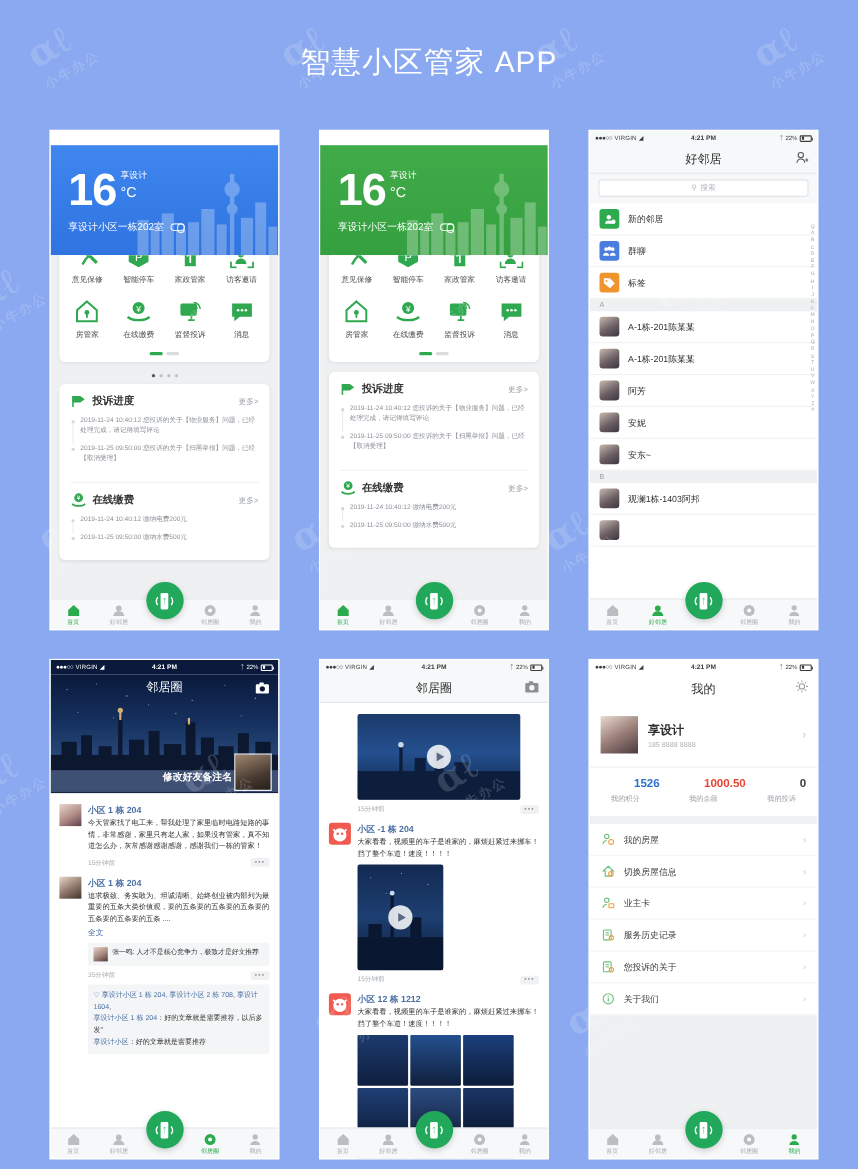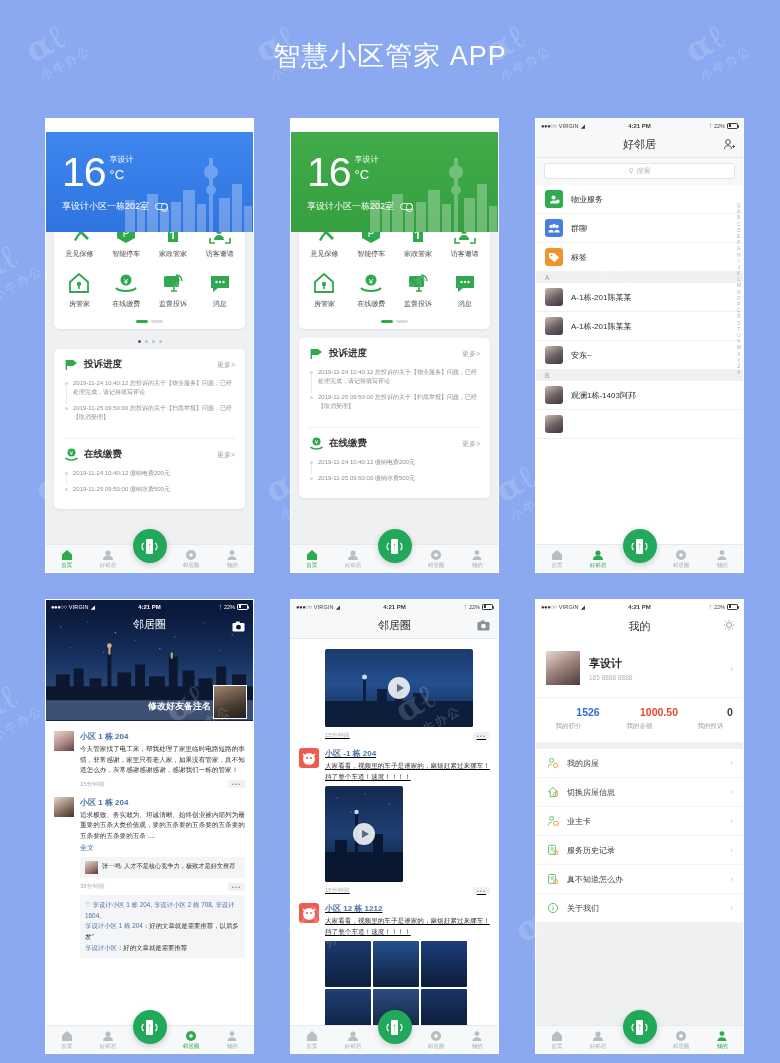--- a/index.html
+++ b/index.html
@@ -73,21 +73,21 @@
   .sb-light { color: #ffffff; }
   .sb-dark  { color: #3c3c3c; }
 
   
   .hero { position: relative; height: 100px; flex: 0 0 100px; overflow: hidden; }
   .hero.blue  { background: linear-gradient(180deg,#3f86ef 0%, #2f74e0 100%); }
   .hero.green { background: linear-gradient(180deg,#41ab4a 0%, #35a03f 100%); }
   .skyline { position: absolute; right: 0; bottom: 0; width: 130px; height: 78px; opacity: 0.28; }
   .hero-inner { position: relative; padding: 22px 0 0 16px; color: #fff; }
   .temp-row { display: flex; align-items: flex-start; }
-  .temp-big { font-size: 41px; line-height: 0.88; font-weight: 400; letter-spacing: -1px; }
+  .temp-big { font-size: 41px; line-height: 0.88; font-weight: 700; letter-spacing: -1px; }
   .temp-side { margin-left: 4px; display: flex; flex-direction: column; }
   .temp-brand { font-size: 8px; margin-bottom: 2px; }
   .temp-unit { font-size: 13px; font-weight: 300; }
   .hero-addr { margin-top: 10px; font-size: 9px; display: flex; align-items: center; gap: 6px; }
   .link-ico { display:inline-block; width: 13px; height: 7px; border: 1.2px solid rgba(255,255,255,0.85); border-radius: 4px; position: relative;}
   .link-ico::after{content:"";position:absolute;left:4.5px;top:-1.2px;width:5px;height:7px;border:1.2px solid rgba(255,255,255,0.85);border-radius:4px;}
 
   
   .home-body { flex: 1 1 auto; background: #eef0f1; position: relative; overflow: hidden; }
   .card {
@@ -729,21 +729,21 @@
 
     <div class="clist">
       <div class="centry">
         <div class="sq" style="background:#2fab4f;">
           <svg width="11" height="11" viewBox="0 0 11 11">
               <circle cx="4.5" cy="3.5" r="2" fill="#fff"></circle>
               <path d="M1 9.5c0-1.9 1.5-3 3.5-3s3.5 1.1 3.5 3z" fill="#fff"></path>
               <circle cx="8.6" cy="7.6" r="2" fill="#fff"></circle>
             </svg>
         </div>
-        <div class="cn">物业服务</div>
+        <div class="cn">新的邻居</div>
       </div>
       <div class="centry">
         <div class="sq" style="background:#4a7de0;">
           <svg width="12" height="11" viewBox="0 0 12 11">
               <circle cx="3" cy="3.4" r="1.7" fill="#fff"></circle>
               <circle cx="9" cy="3.4" r="1.7" fill="#fff"></circle>
               <circle cx="6" cy="3" r="1.9" fill="#fff"></circle>
               <path d="M0.3 9.5c0-1.8 1.2-2.8 2.7-2.8s2.7 1 2.7 2.8zM6.3 9.5c0-1.8 1.2-2.8 2.7-2.8s2.7 1 2.7 2.8z" fill="#fff"></path>
             </svg>
         </div>
@@ -760,20 +760,28 @@
       </div>
 
       <div class="alpha-head">A</div>
       <div class="centry">
         <div class="av" style="background:linear-gradient(150deg,#c9b8b0,#6b5f63 55%,#3d3540);"></div>
         <div class="cn">A-1栋-201陈某某</div>
       </div>
       <div class="centry">
         <div class="av" style="background:linear-gradient(150deg,#c9b8b0,#6b5f63 55%,#3d3540);"></div>
         <div class="cn">A-1栋-201陈某某</div>
+      </div>
+      <div class="centry">
+        <div class="av" style="background:linear-gradient(150deg,#c9b8b0,#6b5f63 55%,#3d3540);"></div>
+        <div class="cn">阿芳</div>
+      </div>
+      <div class="centry">
+        <div class="av" style="background:linear-gradient(150deg,#c9b8b0,#6b5f63 55%,#3d3540);"></div>
+        <div class="cn">安妮</div>
       </div>
       <div class="centry">
         <div class="av" style="background:linear-gradient(150deg,#c9b8b0,#6b5f63 55%,#3d3540);"></div>
         <div class="cn">安东~</div>
       </div>
 
       <div class="alpha-head">B</div>
       <div class="centry">
         <div class="av" style="background:linear-gradient(150deg,#c9b8b0,#6b5f63 55%,#3d3540);"></div>
         <div class="cn">观澜1栋-1403阿邦</div>
@@ -1052,21 +1060,21 @@
       <div class="nb-title">邻居圈</div>
       <div class="nb-right">
         <svg width="13" height="11" viewBox="0 0 13 11">
             <rect x="0.5" y="2" width="12" height="8.5" rx="1.2" fill="#8b9097"></rect>
             <rect x="3.8" y="0.4" width="4" height="2" rx="0.6" fill="#8b9097"></rect>
             <circle cx="6.5" cy="6.2" r="2.4" fill="#f7f8f9"></circle>
           </svg>
       </div>
     </div>
 
-    <div class="moments" style="background:#fff;text-decoration:underline;">
+    <div class="moments" style="background:#fff;">
       <div class="post" style="padding-left:34px;">
         <div class="pbody">
           <div class="media-wide" style="background:linear-gradient(180deg,#1b3a6b 0%, #24508f 45%, #0f2243 100%);">
             <svg viewBox="0 0 148 78" preserveAspectRatio="none" style="position:absolute;inset:0;width:100%;height:100%;">
               <g fill="#0d1e3c">
                   <rect x="0" y="52" width="148" height="26"></rect>
                   <rect x="38" y="30" width="3" height="24"></rect>
                   <rect x="52" y="40" width="10" height="14"></rect>
                   <rect x="70" y="34" width="8" height="20"></rect>
                   <rect x="88" y="44" width="12" height="10"></rect>
@@ -1293,21 +1301,21 @@
           <div class="mc">›</div>
         </div>
         <div class="mrow">
           <div class="mi">
               <svg width="12" height="12" viewBox="0 0 12 12">
                 <rect x="1.6" y="1.4" width="7" height="9" rx="1" fill="none" stroke="#6bbf7a" stroke-width="1"></rect>
                 <path d="M3.4 4h3.4M3.4 6h3.4" stroke="#6bbf7a" stroke-width="0.9"></path>
                 <circle cx="8.8" cy="8.6" r="2" fill="none" stroke="#f0a33e" stroke-width="1"></circle>
               </svg>
             </div>
-          <div class="ml">真不知道怎么办</div>
+          <div class="ml">您投诉的关于</div>
           <div class="mc">›</div>
         </div>
         <div class="mrow">
           <div class="mi">
               <svg width="12" height="12" viewBox="0 0 12 12">
                 <circle cx="6" cy="6" r="4.6" fill="none" stroke="#6bbf7a" stroke-width="1"></circle>
                 <path d="M6 5.2v3.2" stroke="#6bbf7a" stroke-width="1.1"></path>
                 <circle cx="6" cy="3.6" r="0.6" fill="#6bbf7a"></circle>
               </svg>
             </div>

